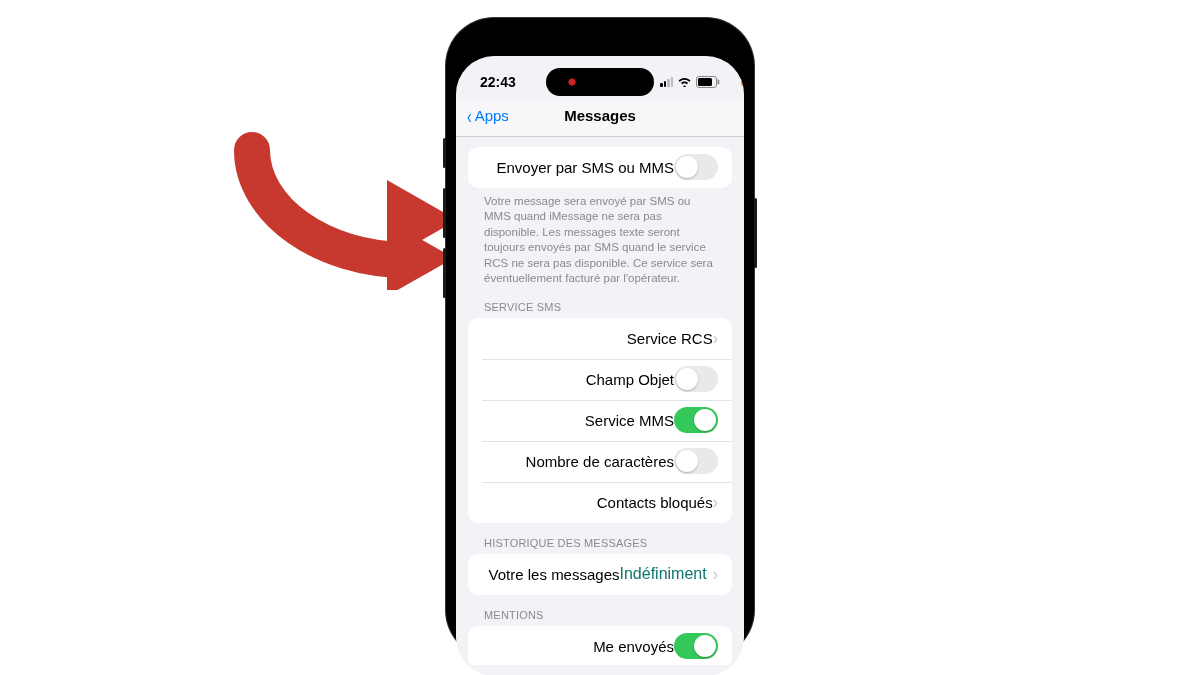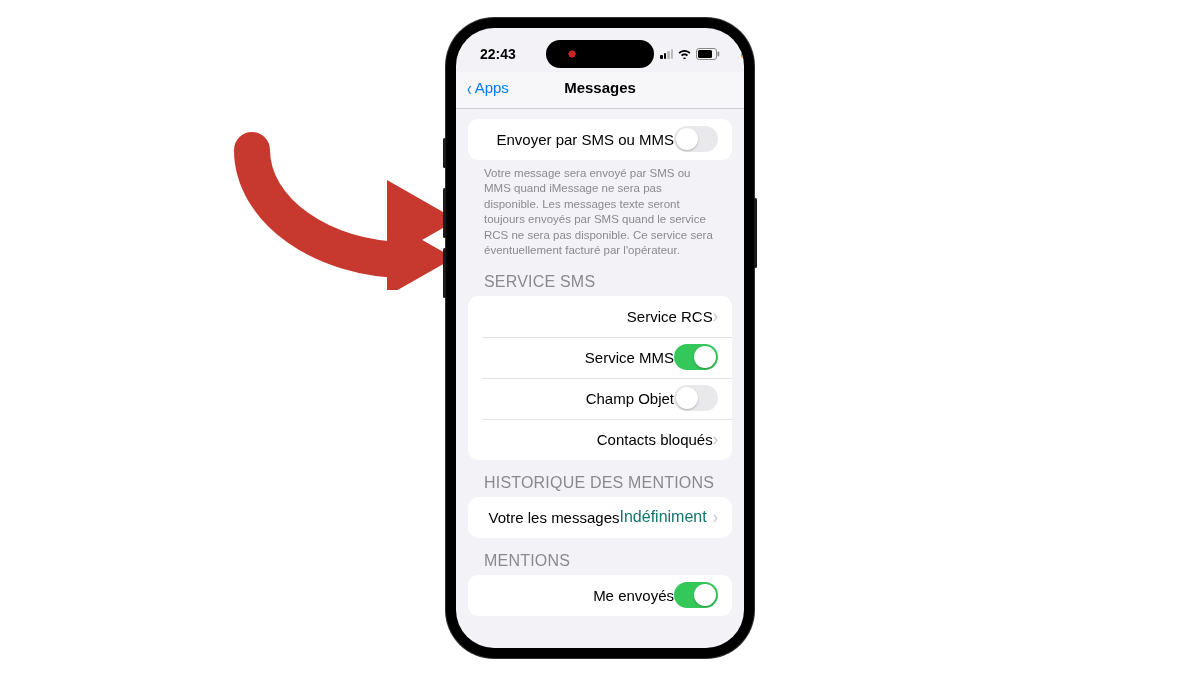--- a/index.html
+++ b/index.html
@@ -32,20 +32,21 @@
     .btn-left-2 { left: -3px; top: 170px; height: 50px; }
     .btn-left-3 { left: -3px; top: 230px; height: 50px; }
     .btn-right { right: -3px; top: 180px; height: 70px; }
     .screen {
       width: 100%;
       height: 100%;
       background: #f2f2f7;
       border-radius: 38px;
       overflow: hidden;
       position: relative;
+      margin-top: 28px;
     }
     .notch {
       position: absolute;
       top: 12px;
       left: 50%;
       transform: translateX(-50%);
       width: 108px;
       height: 28px;
       background: #000;
       border-radius: 18px;
@@ -108,21 +109,21 @@
     .content {
       height: calc(100% - 92px);
       overflow: hidden;
       padding: 0 0 0;
     }
     .group {
       margin-top: 14px;
     }
     .group:first-child { margin-top: 10px; }
     .group-header {
-      font-size: 16px;
+      font-size: 11px;
       color: #8a8a8e;
       padding: 0 28px 5px;
       letter-spacing: 0.2px;
     }
     .group-header.mt { margin-top: 8px; }
     .cells {
       background: #fff;
       margin: 0 12px;
       border-radius: 10px;
       overflow: hidden;
@@ -255,42 +256,48 @@
       <div class="group">
         <div class="group-header">SERVICE SMS</div>
         <div class="cells">
           <div class="cell">
             <span>Service RCS</span>
             <div class="cell-right">
                 <span class="chevron">›</span>
               </div>
           </div>
           <div class="cell">
+            <span>Champ Objet</span>
+            <div class="toggle off">
+                <div class="knob"></div>
+              </div>
+          </div>
+          <div class="cell">
             <span>Service MMS</span>
             <div class="toggle on">
                 <div class="knob"></div>
               </div>
           </div>
           <div class="cell">
-            <span>Champ Objet</span>
+            <span>Nombre de caractères</span>
             <div class="toggle off">
                 <div class="knob"></div>
               </div>
           </div>
           <div class="cell">
             <span>Contacts bloqués</span>
             <div class="cell-right">
                 <span class="chevron">›</span>
               </div>
           </div>
         </div>
       </div>
 
       <div class="group">
-        <div class="group-header mt">HISTORIQUE DES MENTIONS</div>
+        <div class="group-header mt">HISTORIQUE DES MESSAGES</div>
         <div class="cells">
           <div class="cell">
             <span>Votre les messages</span>
             <div class="cell-right">
               <span class="value-text">Indéfiniment</span>
               <span class="chevron">›</span>
             </div>
           </div>
         </div>
       </div>

